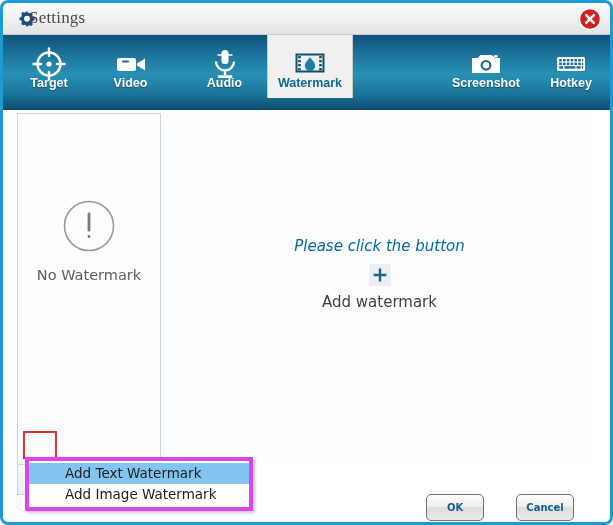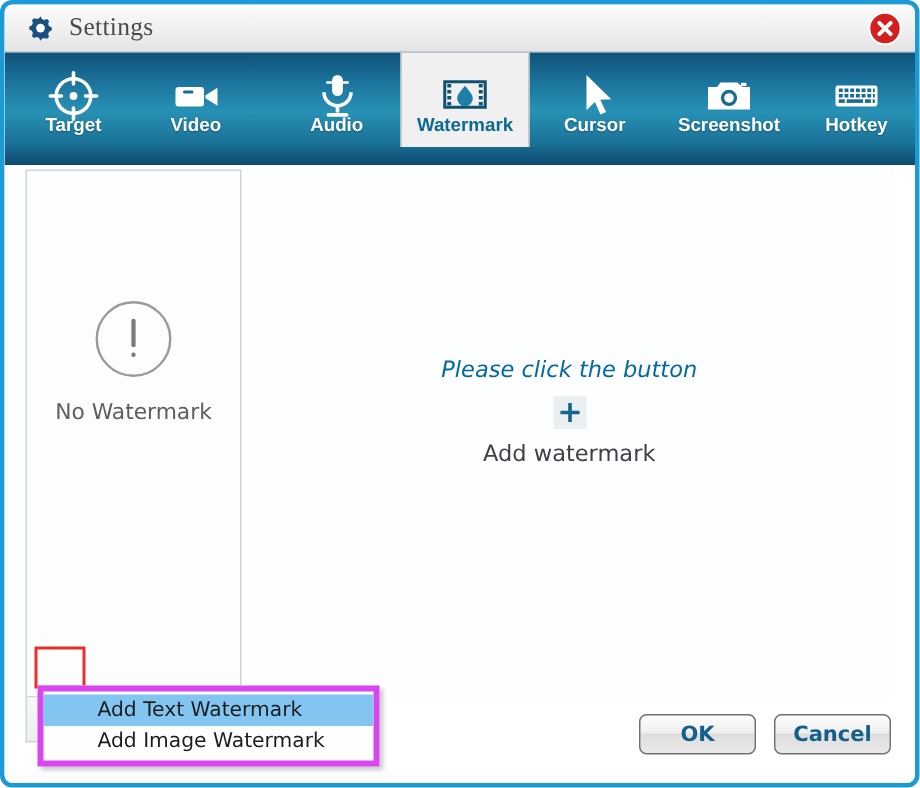--- a/index.html
+++ b/index.html
@@ -46,21 +46,21 @@
     border-bottom: 1px solid #c9ccd0;
     box-sizing: border-box;
   }
   #gear-icon {
     position: absolute;
     left: 14px; top: 6px;
     width: 20px; height: 20px;
   }
   #title-text {
     position: absolute;
-    left: 43px; top: 5px;
+    left: 26px; top: 5px;
     font-size: 17px;
     color: #4a4a4a;
     font-family: "Liberation Serif", serif;
     font-weight: normal;
     letter-spacing: 0.2px;
   }
   #close-button {
     position: absolute;
     right: 8px; top: 4px;
     width: 24px; height: 24px;
@@ -209,28 +209,28 @@
   }
   #ph-line2 {
     font-size: 15px;
     color: #3e4145;
     font-family: "DejaVu Sans", sans-serif;
   }
 
   
   .dlg-btn {
     position: absolute;
-    top: 366px;
-    width: 78px;
+    top: 384px;
+    width: 58px;
     height: 27px;
     border: 1px solid #6d7276;
     border-radius: 5px;
     background: linear-gradient(to bottom, #fdfdfd 0%, #f0f0f0 45%, #dedede 50%, #e9e9e9 100%);
     color: #14608a;
-    font-size: 14px;
+    font-size: 10px;
     font-weight: bold;
     font-family: "DejaVu Sans", sans-serif;
     cursor: pointer;
     display: flex;
     align-items: center;
     justify-content: center;
     box-sizing: border-box;
   }
   #ok-button { left: 423px; }
   #cancel-button { left: 513px; }
@@ -335,28 +335,20 @@
               <rect x="25.2" y="13" width="2.6" height="2.3"></rect>
               <rect x="25.2" y="17" width="2.6" height="2.3"></rect>
               <rect x="25.2" y="21" width="2.6" height="2.3"></rect>
             </g>
             <path d="M16 10.2 C 19.6 14.5 21.2 16.6 21.2 18.7 a5.2 5.2 0 0 1-10.4 0 C10.8 16.6 12.4 14.5 16 10.2 Z" fill="#1d7fa8"></path>
           </svg>
         </span>
         <span class="tab-label">Watermark</span>
       </div>
 
-      <div class="tab" style="left:350px;width:87px;">
-        <span class="tab-icon">
-          <svg width="34" height="34" viewBox="0 0 34 34">
-            <path d="M11 3 L11 26.5 L16.6 21 L20.3 29.4 L24 27.7 L20.2 19.5 L27.5 19.2 Z" fill="#ffffff"></path>
-          </svg>
-        </span>
-        <span class="tab-label">Cursor</span>
-      </div>
 
       <div class="tab" style="left:437px;width:92px;">
         <span class="tab-icon">
           <svg width="34" height="34" viewBox="0 0 34 34">
             <path d="M3 11 h6 l2.4-3 h11.2 L26 11 h5 v15 H3 Z" fill="#ffffff"></path>
             <circle cx="17" cy="18.3" r="5.4" fill="#1a6b92"></circle>
             <circle cx="17" cy="18.3" r="3.2" fill="#ffffff"></circle>
             <rect x="25" y="8.2" width="3.6" height="2.2" fill="#ffffff"></rect>
           </svg>
         </span>

